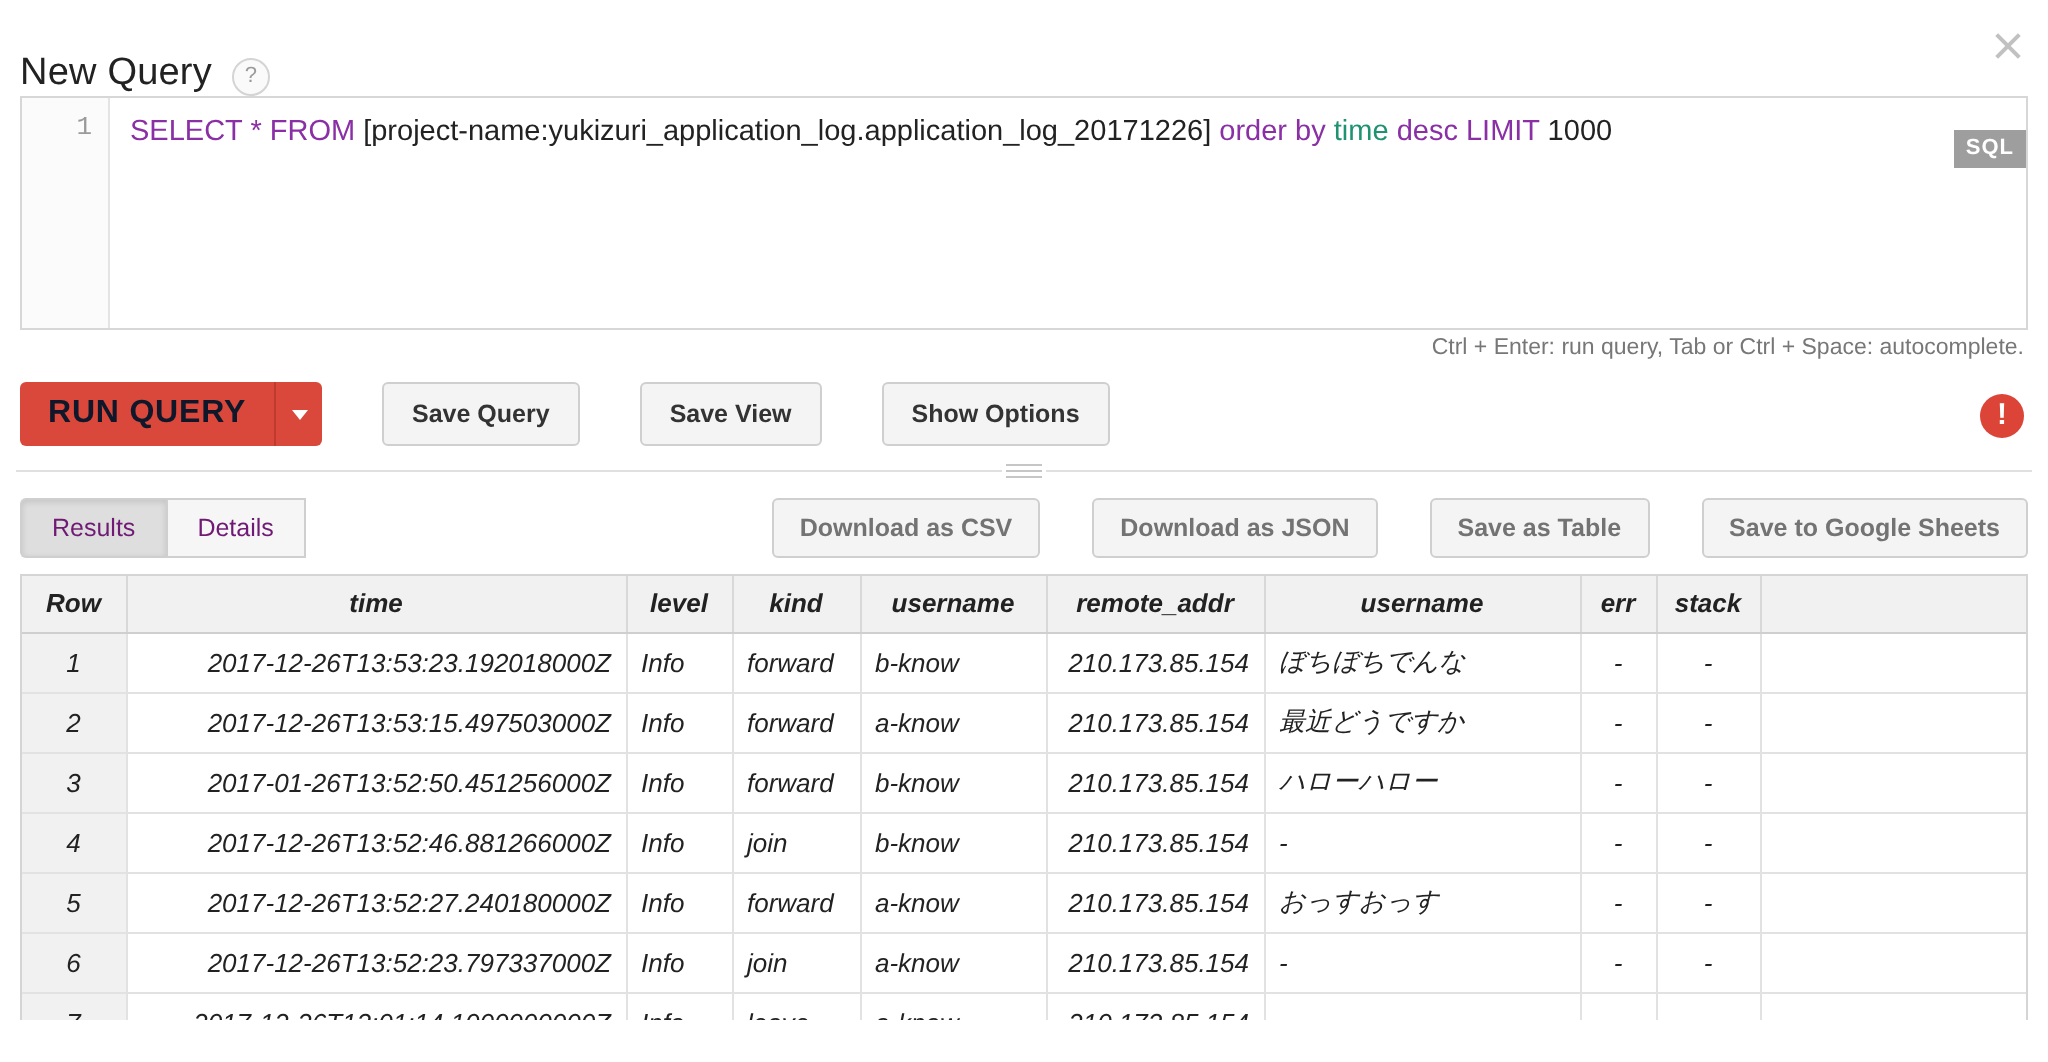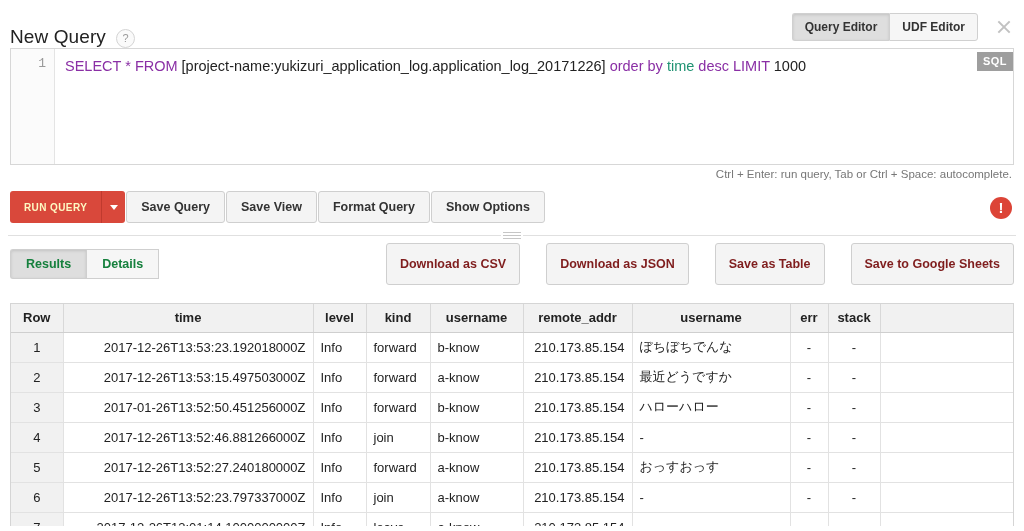--- a/index.html
+++ b/index.html
@@ -112,21 +112,21 @@
     line-height: 22px;
     white-space: nowrap;
     overflow: hidden;
     cursor: text;
   }
   .tok-kw   { color: #8a2fa5; }
   .tok-fn   { color: #1f9272; }
   .tok-plain{ color: #222; text-align: right; }
   .sql-badge {
     position: absolute;
-    right: 0; top: 3px;
+    right: 0; top: 16px;
     background: #9e9e9e;
     color: #fff;
     font-size: 11px;
     font-weight: bold;
     letter-spacing: .5px;
     padding: 3px 6px 4px 6px;
   }
 
   
   .hint-row {
@@ -142,22 +142,22 @@
     display: flex;
     align-items: center;
     padding: 0 10px;
     height: 44px;
     position: relative;
   }
   .run-group { display: flex; }
   .run-btn {
     height: 32px;
     background: #d9483b;
-    color: #fef9c3;
-    font-size: 10px;
+    color: #0f172a;
+    font-size: 16px;
     font-weight: bold;
     letter-spacing: .4px;
     border: none;
     border-radius: 3px 0 0 3px;
     padding: 12px 14px;
     display: flex;
     align-items: center;
     cursor: pointer;
   }
   .run-caret {
@@ -171,21 +171,21 @@
     cursor: pointer;
   }
   .caret-dn {
     width: 0; height: 0;
     border-left: 4px solid transparent;
     border-right: 4px solid transparent;
     border-top: 5px solid #fff;
   }
   .tb-btn {
     height: 32px;
-    margin-left: 1px;
+    margin-left: 30px;
     padding: 0 14px;
     background: #f4f4f4;
     border: 1px solid #cfcfcf;
     border-radius: 3px;
     font-size: 12.5px;
     font-weight: bold;
     color: #333;
     display: flex;
     align-items: center;
     cursor: pointer;
@@ -235,57 +235,58 @@
   .results-bar {
     display: flex;
     align-items: center;
     padding: 6px 10px 8px 10px;
     height: 44px;
   }
   .rtab {
     height: 30px;
     padding: 0 15px;
     font-size: 12.5px;
-    font-weight: bold;
-    color: #15803d;
+    font-weight: normal;
+    color: #701a75;
     background: #f6f6f6;
     border: 1px solid #cfcfcf;
     display: flex;
     align-items: center;
     cursor: pointer;
   }
   .rtab:first-child { border-radius: 3px 0 0 3px; border-right: none; }
   .rtab:last-child  { border-radius: 0 3px 3px 0; }
   .rtab.active {
     background: #dedede;
     box-shadow: inset 0 1px 3px rgba(0,0,0,.12);
   }
   .spacer { flex: 1; }
   .rbtn {
-    height: 42px;
+    height: 30px;
     margin-left: 26px;
     padding: 0 13px;
     background: #f4f4f4;
     border: 1px solid #cfcfcf;
     border-radius: 3px;
     font-size: 12.5px;
     font-weight: bold;
-    color: #7f1d1d;
+    color: #737373;
     display: flex;
     align-items: center;
     cursor: pointer;
   }
 
   
   .table-wrap {
-    margin: 16px 10px;
+    margin: 0 10px;
     border: 1px solid #d5d5d5;
     border-bottom: none;
     overflow: hidden;
     height: 223px;
+    font-style: italic;
   }
   table.results {
     border-collapse: collapse;
     width: 1002px;
     table-layout: fixed;
     font-size: 13px;
   }
   table.results th {
     background: #f1f1f1;
     border-right: 1px solid #d8d8d8;
@@ -328,24 +329,20 @@
   col.w-blank  { width: 133px; }
 </style>
 </head>
 <body>
 
 <div class="header">
   <span class="page-title">New Query</span>
   <span class="help-badge">?</span>
 
   <div class="header-right">
-    <div class="seg-group">
-      <div class="seg-btn active">Query Editor</div>
-      <div class="seg-btn">UDF Editor</div>
-    </div>
     <div class="close-x"></div>
   </div>
 </div>
 
 <div class="editor-wrap">
   <div class="gutter">
     <div class="gutter-num">1</div>
   </div>
   <div class="code-area">
     <span id="code-tokens"><span class="tok-kw">SELECT</span><span class="tok-plain"> </span><span class="tok-kw">*</span><span class="tok-plain"> </span><span class="tok-kw">FROM</span><span class="tok-plain"> [project-name:yukizuri_application_log.application_log_20171226] </span><span class="tok-kw">order by</span><span class="tok-plain"> </span><span class="tok-fn">time</span><span class="tok-plain"> </span><span class="tok-kw">desc</span><span class="tok-plain"> </span><span class="tok-kw">LIMIT</span><span class="tok-plain"> 1000</span></span>
@@ -357,21 +354,20 @@
 
 <div class="action-bar">
   <div class="run-group">
     <div class="run-btn">RUN QUERY</div>
     <div class="run-caret">
       <span class="caret-dn"></span>
     </div>
   </div>
   <div class="tb-btn">Save Query</div>
   <div class="tb-btn">Save View</div>
-  <div class="tb-btn">Format Query</div>
   <div class="tb-btn">Show Options</div>
   <div class="err-icon">!</div>
 </div>
 
 <div class="splitter">
   <div class="line"></div>
   <div class="grip">
     <i></i>
       <i></i>
       <i></i>

